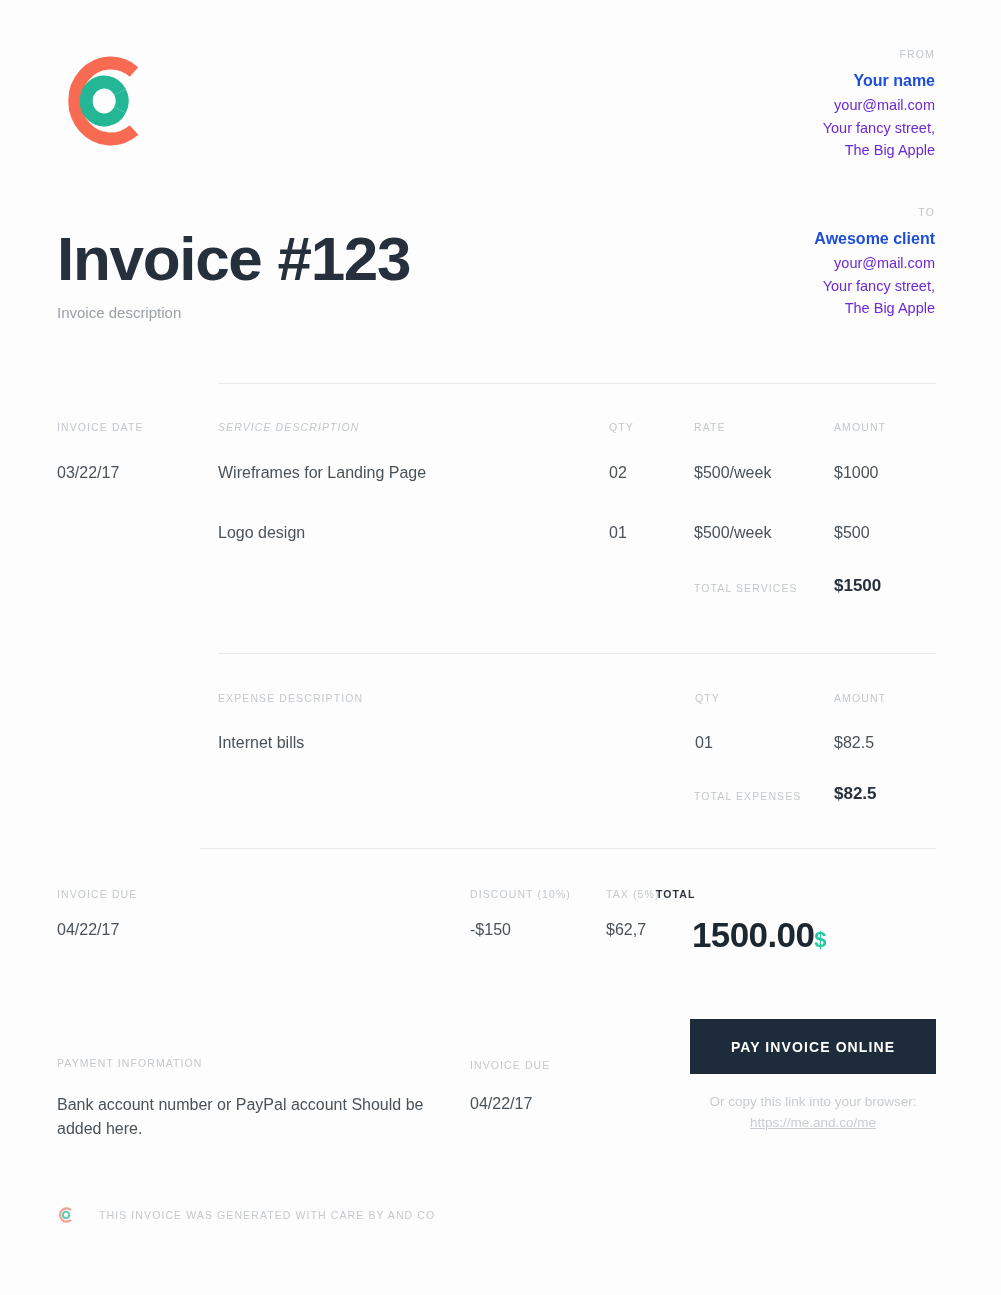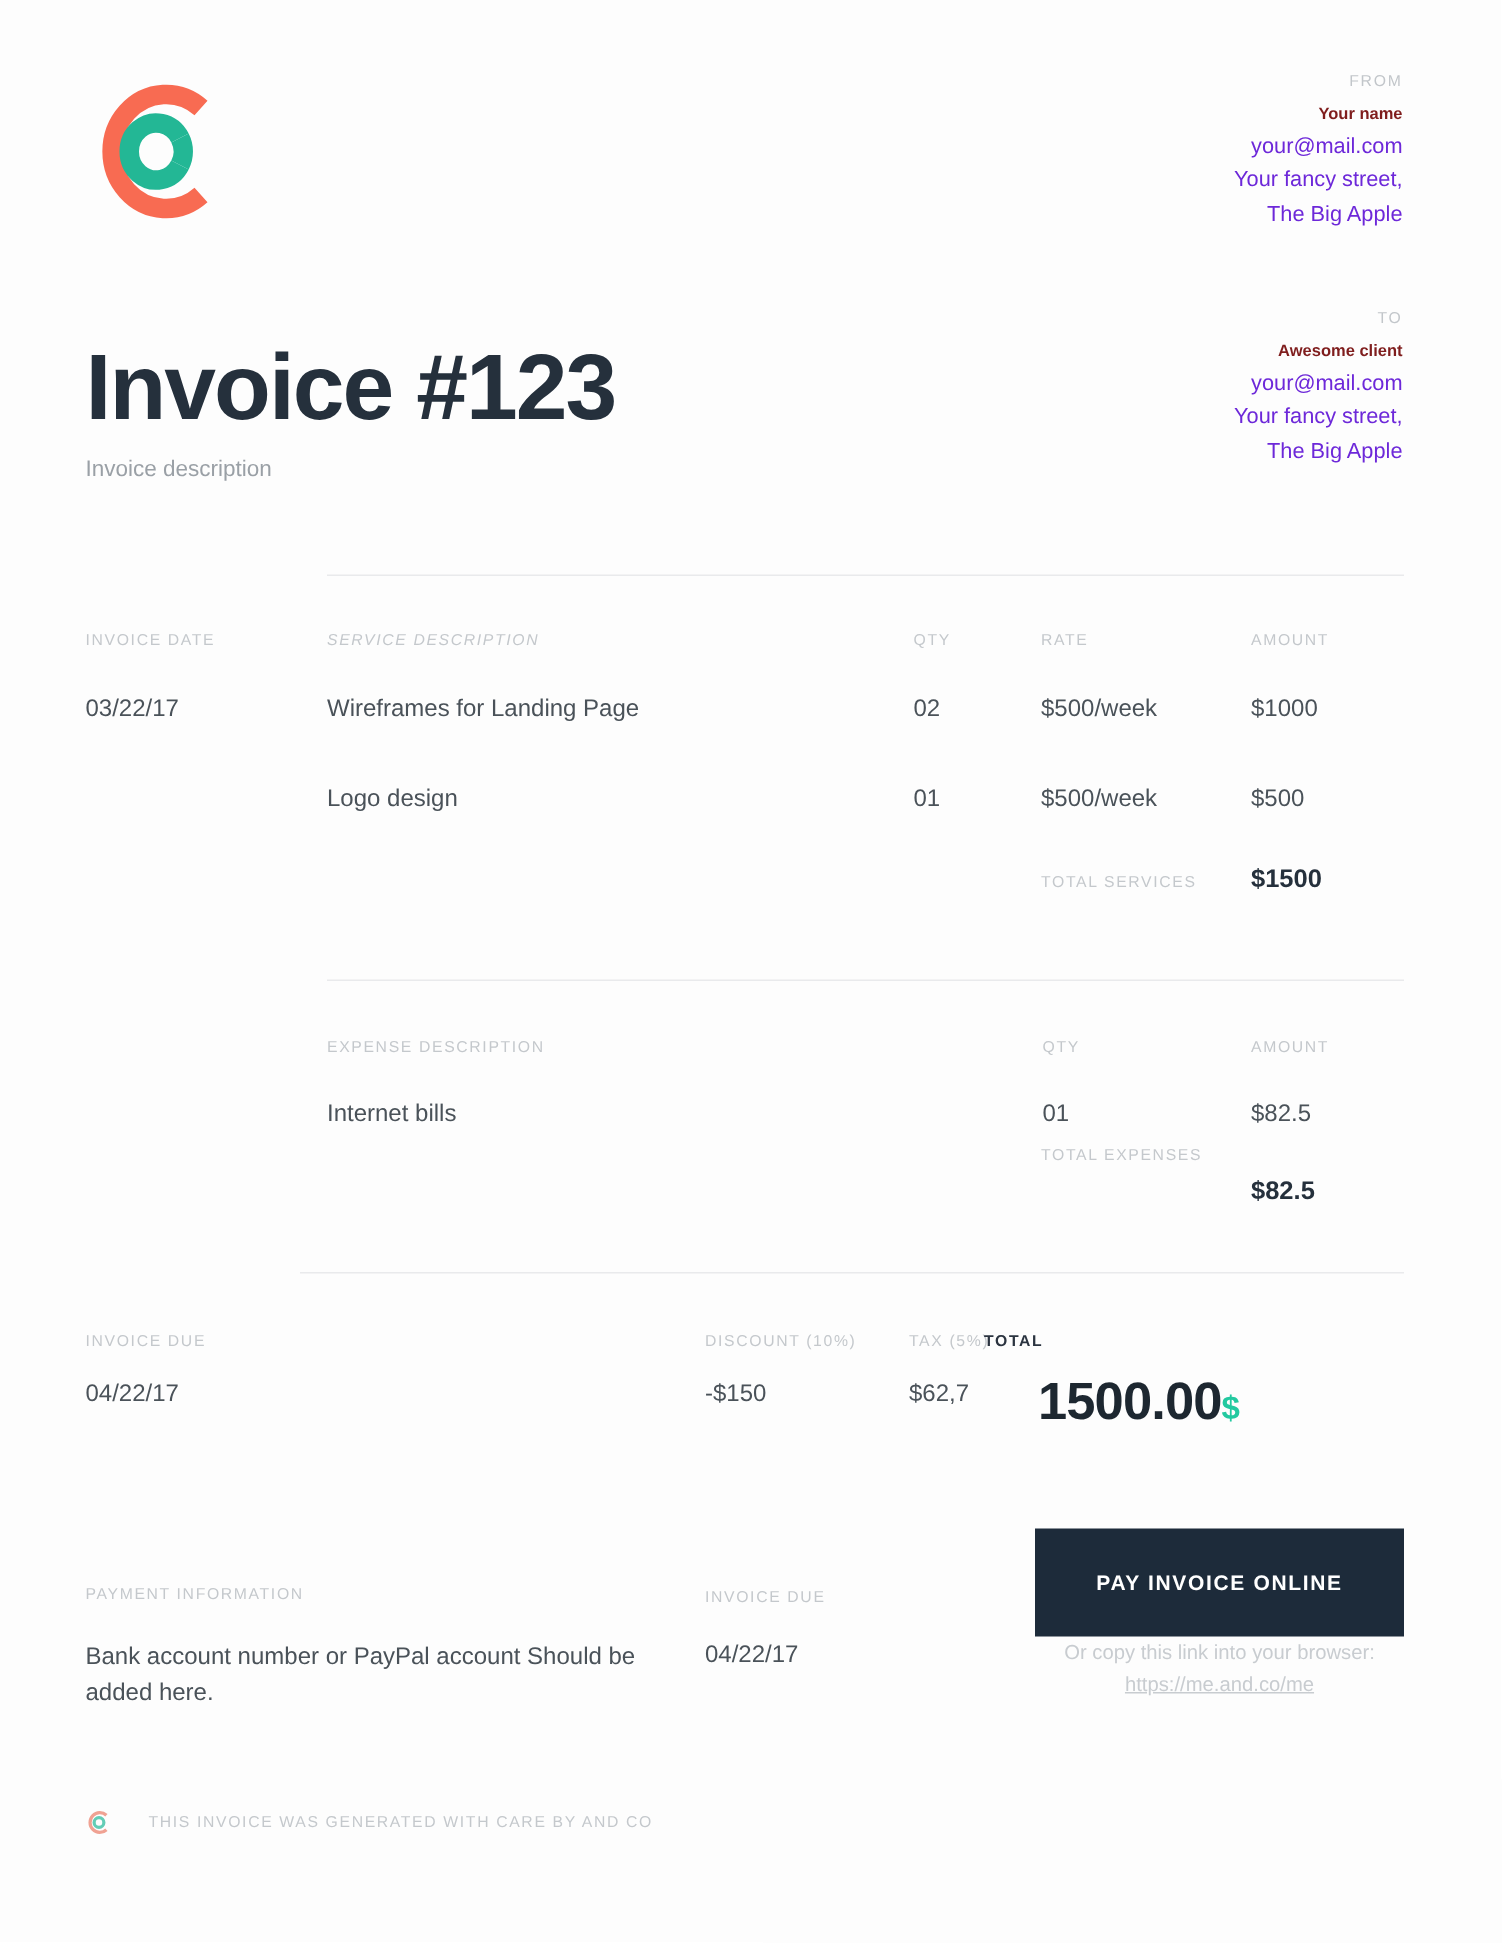--- a/index.html
+++ b/index.html
@@ -40,23 +40,23 @@
   .addr-to   { top: 206px; }
 
   .addr-kicker {
     font-size: 10.5px;
     letter-spacing: 1.15px;
     color: #c2c6ca;
     font-weight: 400;
     margin-bottom: 9px;
   }
   .addr-name {
-    font-size: 11px;
-    font-weight: 700;
-    color: #7f1d1d;
+    font-size: 16px;
+    font-weight: 700;
+    color: #1d4ed8;
     line-height: 1.45;
     margin-bottom: 2px;
   }
   .addr-line {
     font-size: 14.5px;
     color: #6d28d9;
     line-height: 1.55;
     font-weight: 400;
   }
 
@@ -127,21 +127,21 @@
 
   
   .lbl-expense-desc { left: 218px; top: 692px; }
   .lbl-qty-2        { left: 695px; top: 692px; }
   .lbl-amount-2     { left: 834px; top: 692px; }
 
   .erow-1-desc   { left: 218px; top: 734px; }
   .erow-1-qty    { left: 695px; top: 734px; }
   .erow-1-amount { left: 834px; top: 734px; }
 
-  .lbl-total-expenses { left: 694px; top: 764px; letter-spacing: 1.1px; }
+  .lbl-total-expenses { left: 694px; top: 790px; letter-spacing: 1.1px; }
   .val-total-expenses { left: 834px; top: 784px; font-size: 17px; }
 
   
   .lbl-invoice-due-1 { left: 57px;  top: 888px; }
   .lbl-discount      { left: 470px; top: 888px; }
   .lbl-tax           { left: 606px; top: 888px; }
   .lbl-total         { left: 656px; top: 888px; letter-spacing: 1.1px; }
 
   .val-invoice-due-1 { left: 57px;  top: 921px; }
   .val-discount      { left: 470px; top: 921px; }
@@ -164,21 +164,21 @@
     font-weight: 700;
     vertical-align: baseline;
   }
 
   
   .pay-button {
     position: absolute;
     left: 690px;
     top: 1019px;
     width: 246px;
-    height: 72px;
+    height: 55px;
     background: #1d2b3a;
     color: #ffffff;
     border: none;
     font-family: "Liberation Sans", sans-serif;
     font-size: 14px;
     font-weight: 700;
     letter-spacing: 1.1px;
     cursor: pointer;
     display: flex;
     align-items: center;

